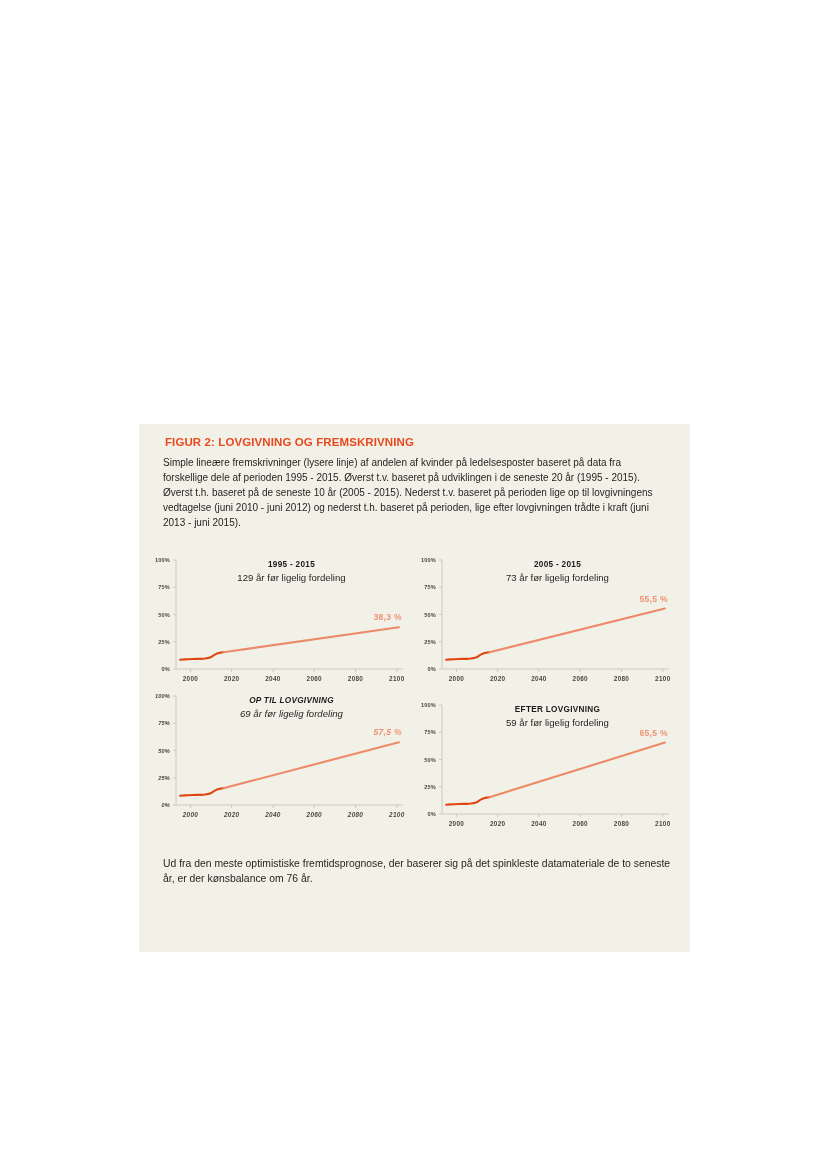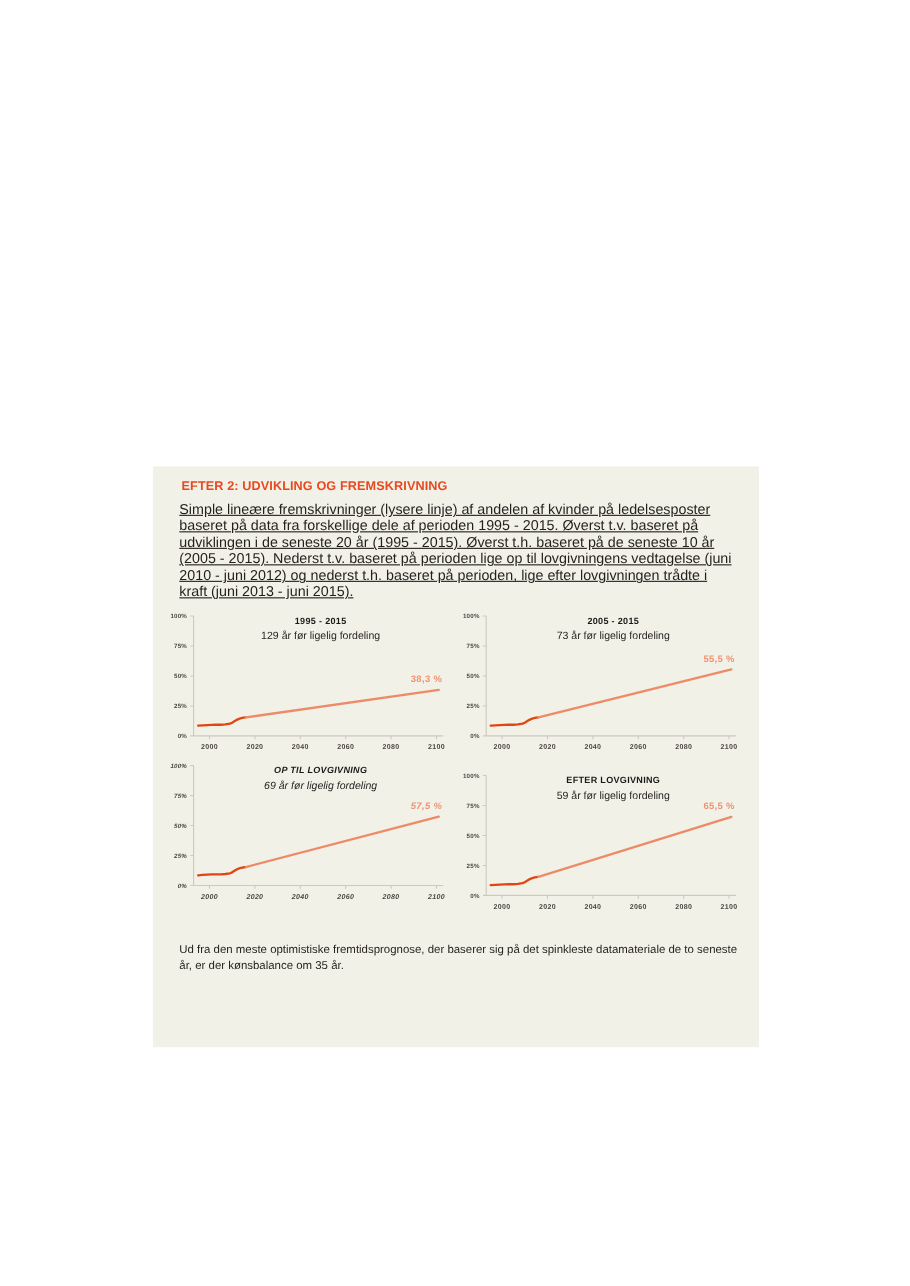--- a/index.html
+++ b/index.html
@@ -34,24 +34,23 @@
     font-weight: bold;
     color: #e8491f;
     letter-spacing: 0.1px;
   }
 
   #figure-intro {
     position: absolute;
     left: 24px;
     top: 31px;
     width: 505px;
-    font-size: 13px;
+    font-size: 10px;
     line-height: 15.1px;
     color: #231f1c;
-    text-decoration: underline;
   }
 
   .charts-grid {
     position: absolute;
     left: 0px;
     top: 126px;
     width: 518px;
     height: 296px;
   }
 
@@ -136,21 +135,21 @@
     line-height: 15.1px;
     color: #231f1c;
   }
   #figure-outro p { margin: 0; }
 </style>
 </head>
 <body>
 
 <div id="figure-box">
 
-  <div id="figure-title">EFTER 2: UDVIKLING OG FREMSKRIVNING</div>
+  <div id="figure-title">FIGUR 2: LOVGIVNING OG FREMSKRIVNING</div>
 
   <div id="figure-intro">Simple lineære fremskrivninger (lysere linje) af andelen af kvinder på ledelsesposter baseret på data fra forskellige dele af perioden 1995 - 2015. Øverst t.v. baseret på udviklingen i de seneste 20 år (1995 - 2015). Øverst t.h. baseret på de seneste 10 år (2005 - 2015). Nederst t.v. baseret på perioden lige op til lovgivningens vedtagelse (juni 2010 - juni 2012) og nederst t.h. baseret på perioden, lige efter lovgivningen trådte i kraft (juni 2013 - juni 2015).</div>
 
   <div class="charts-grid">
     <div class="panel tl">
         <svg viewBox="0 0 264 145" width="264" height="145" class="panel-svg">
           <path d="M31,10 L31,119" class="axis-line"></path>
           <path d="M31,119 L258,119" class="axis-line"></path>
           <line x1="28" y1="119" x2="31" y2="119" class="tick-mark"></line>
           <text x="25" y="121.1" class="ylabel">0%</text>
@@ -276,16 +275,16 @@
           <polyline points="35.13,109.73 39.25,109.41 43.38,109.19 47.51,108.97 51.64,108.86 55.76,108.86 59.89,108.54 64.02,107.88 66.08,107.01 68.15,105.59 70.21,104.39 72.27,103.52 74.34,102.87 76.40,102.43 78.46,102.21" stroke="#e04612" class="hist-line"></polyline>
           <polyline points="78.46,102.21 253.87,47.61" stroke="#ed8a67" class="proj-line"></polyline>
           <text x="146.5" y="17" class="panel-title">EFTER LOVGIVNING</text>
           <text x="146.5" y="31" class="panel-sub">59 år før ligelig fordeling</text>
           <text x="257" y="40.605000000000004" class="endlabel">65,5 %</text>
         </svg>
       </div>
   </div>
 
   <div id="figure-outro">
-    <p>Ud fra den meste optimistiske fremtidsprognose, der baserer sig på det spinkleste datamateriale de to seneste år, er der kønsbalance om 35 år.</p>
+    <p>Ud fra den meste optimistiske fremtidsprognose, der baserer sig på det spinkleste datamateriale de to seneste år, er der kønsbalance om 76 år.</p>
   </div>
 
 </div>
 
 </body></html>

